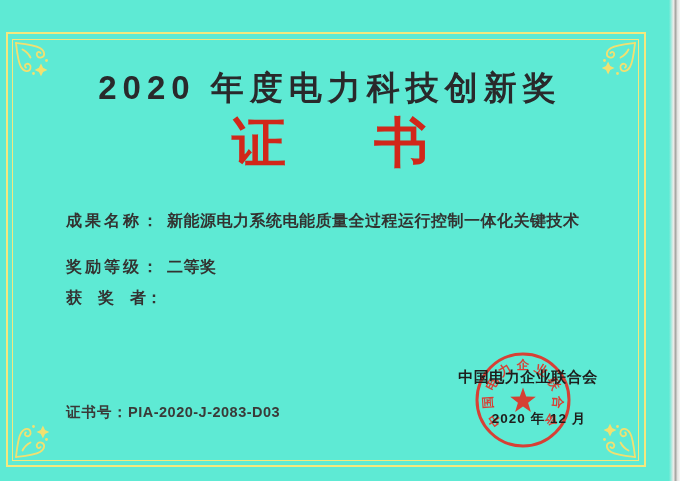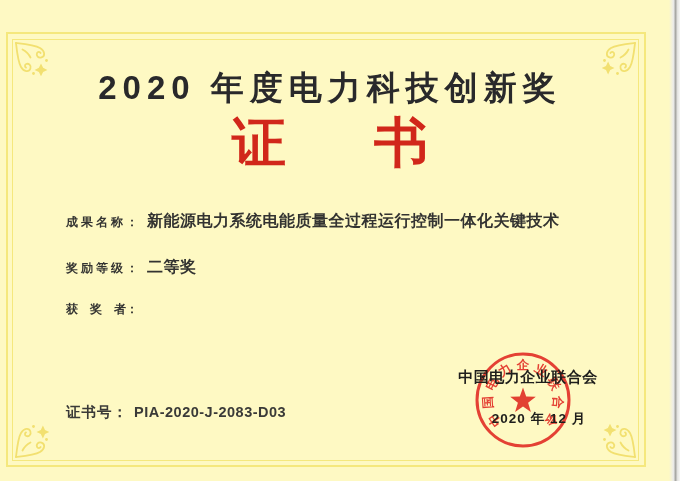--- a/index.html
+++ b/index.html
@@ -1,19 +1,19 @@
 <!DOCTYPE html>
 <html><head>
 <meta charset="utf-8">
 <style>
   html,body{margin:0;padding:0;background:#ffffff;}
   .page{
     position:relative;
     width:680px;height:481px;
-    background:#fef9c3;
+    background:#5eead4;
     overflow:hidden;
     font-family:"Liberation Sans", sans-serif;
   }
   
   .border-outer{
     position:absolute;left:6px;top:32px;width:640px;height:435px;
     border:2.5px solid #f5e87d;box-sizing:border-box;
   }
   .border-inner{
     position:absolute;left:12px;top:39px;width:627px;height:422px;
@@ -46,30 +46,30 @@
   }
   
   .row{
     position:absolute;left:66px;right:60px;
     display:flex;align-items:baseline;
     font-weight:bold;color:#333331;white-space:nowrap;
   }
   .row.r1{top:195px;}
   .row.r2{top:241px;}
   .row.r3{top:288px;}
-  .row .label{font-size:12px;letter-spacing:3px;flex:0 0 auto;margin-top:13px;}
+  .row .label{font-size:16px;letter-spacing:3px;flex:0 0 auto;}
   .row .label.wide-gaps{letter-spacing:0;}
   .row .value{font-size:16px;letter-spacing:0.5px;margin-left:6px;margin-top:16px;}
   
   .cert-no{
     position:absolute;left:66px;top:403px;
     font-size:14.5px;font-weight:bold;color:#3a3a38;white-space:nowrap;
   }
   .cert-no .no-label{letter-spacing:1px;}
-  .cert-no .no-value{margin-left:6px;letter-spacing:0.5px;}
+  .cert-no .no-value{letter-spacing:0.5px;}
   .issuer{
     position:absolute;left:448px;top:368px;width:160px;
     text-align:center;font-size:15px;font-weight:bold;color:#1e1e1c;
     letter-spacing:0.5px;z-index:3;white-space:nowrap;
   }
   .issue-date{
     position:absolute;left:459px;top:410px;width:160px;
     text-align:center;font-size:13.5px;font-weight:bold;color:#1e1e1c;
     letter-spacing:1px;z-index:3;white-space:nowrap;
   }

